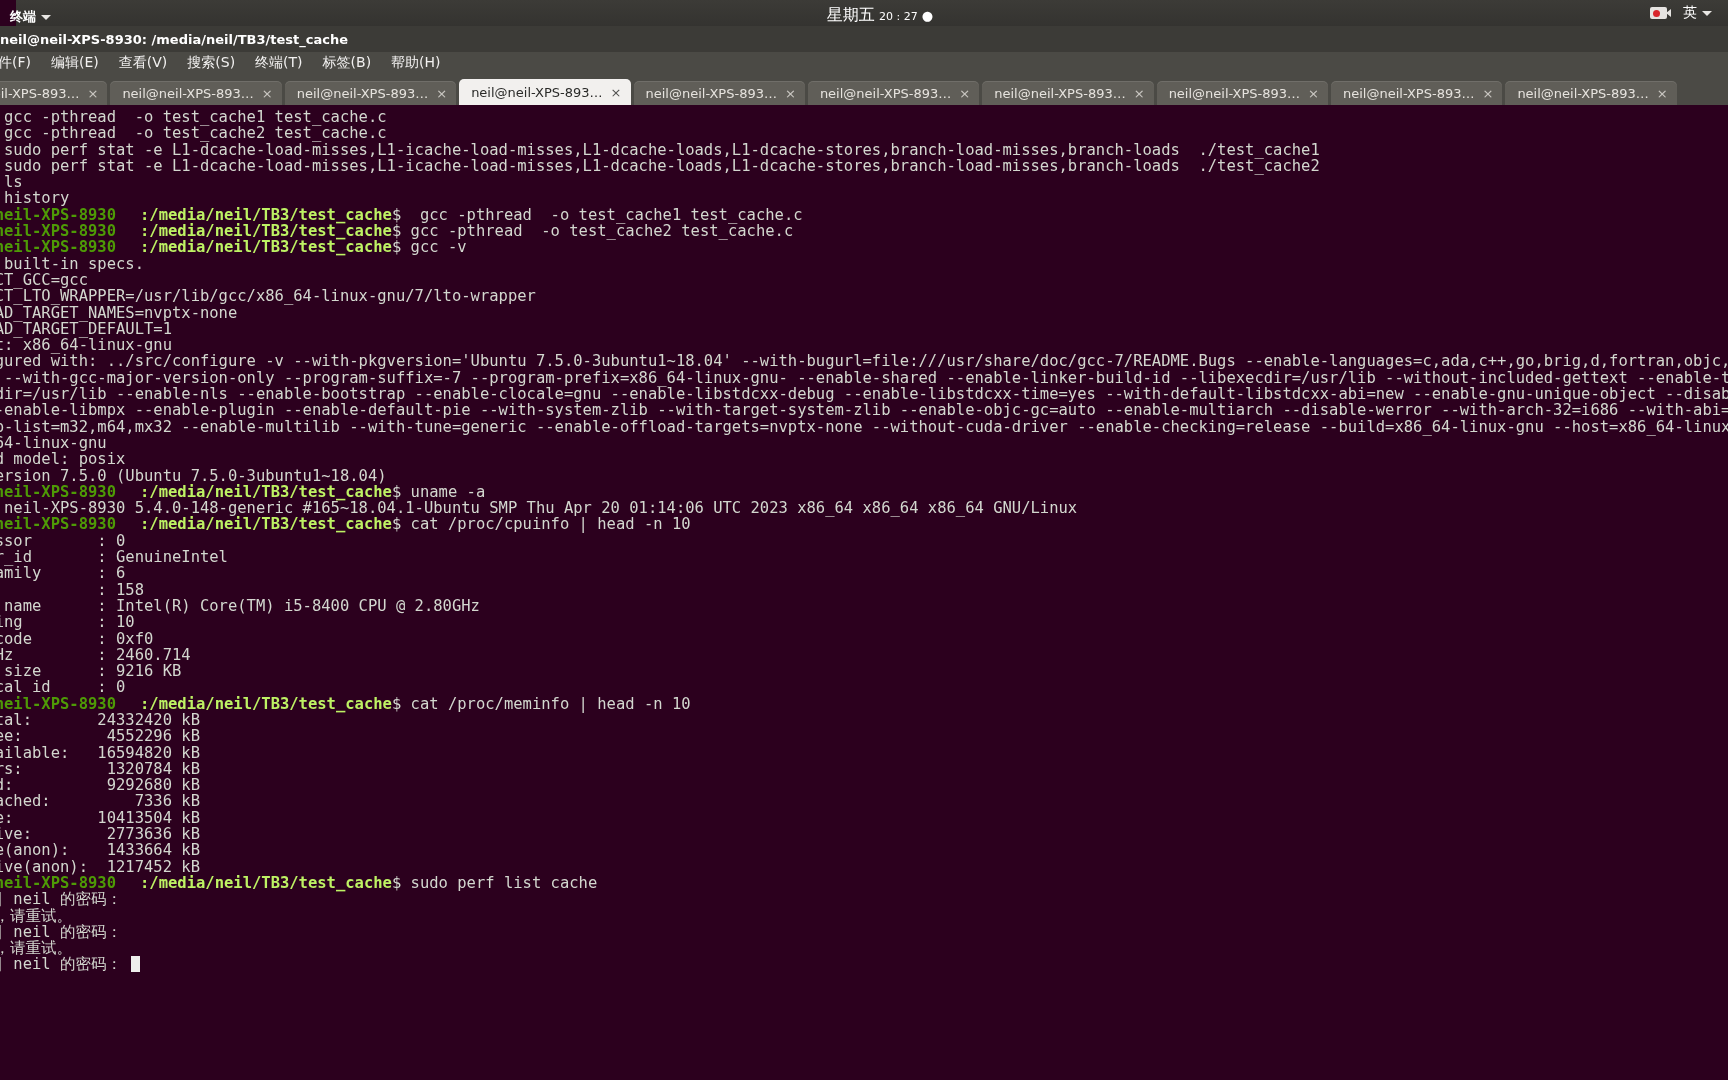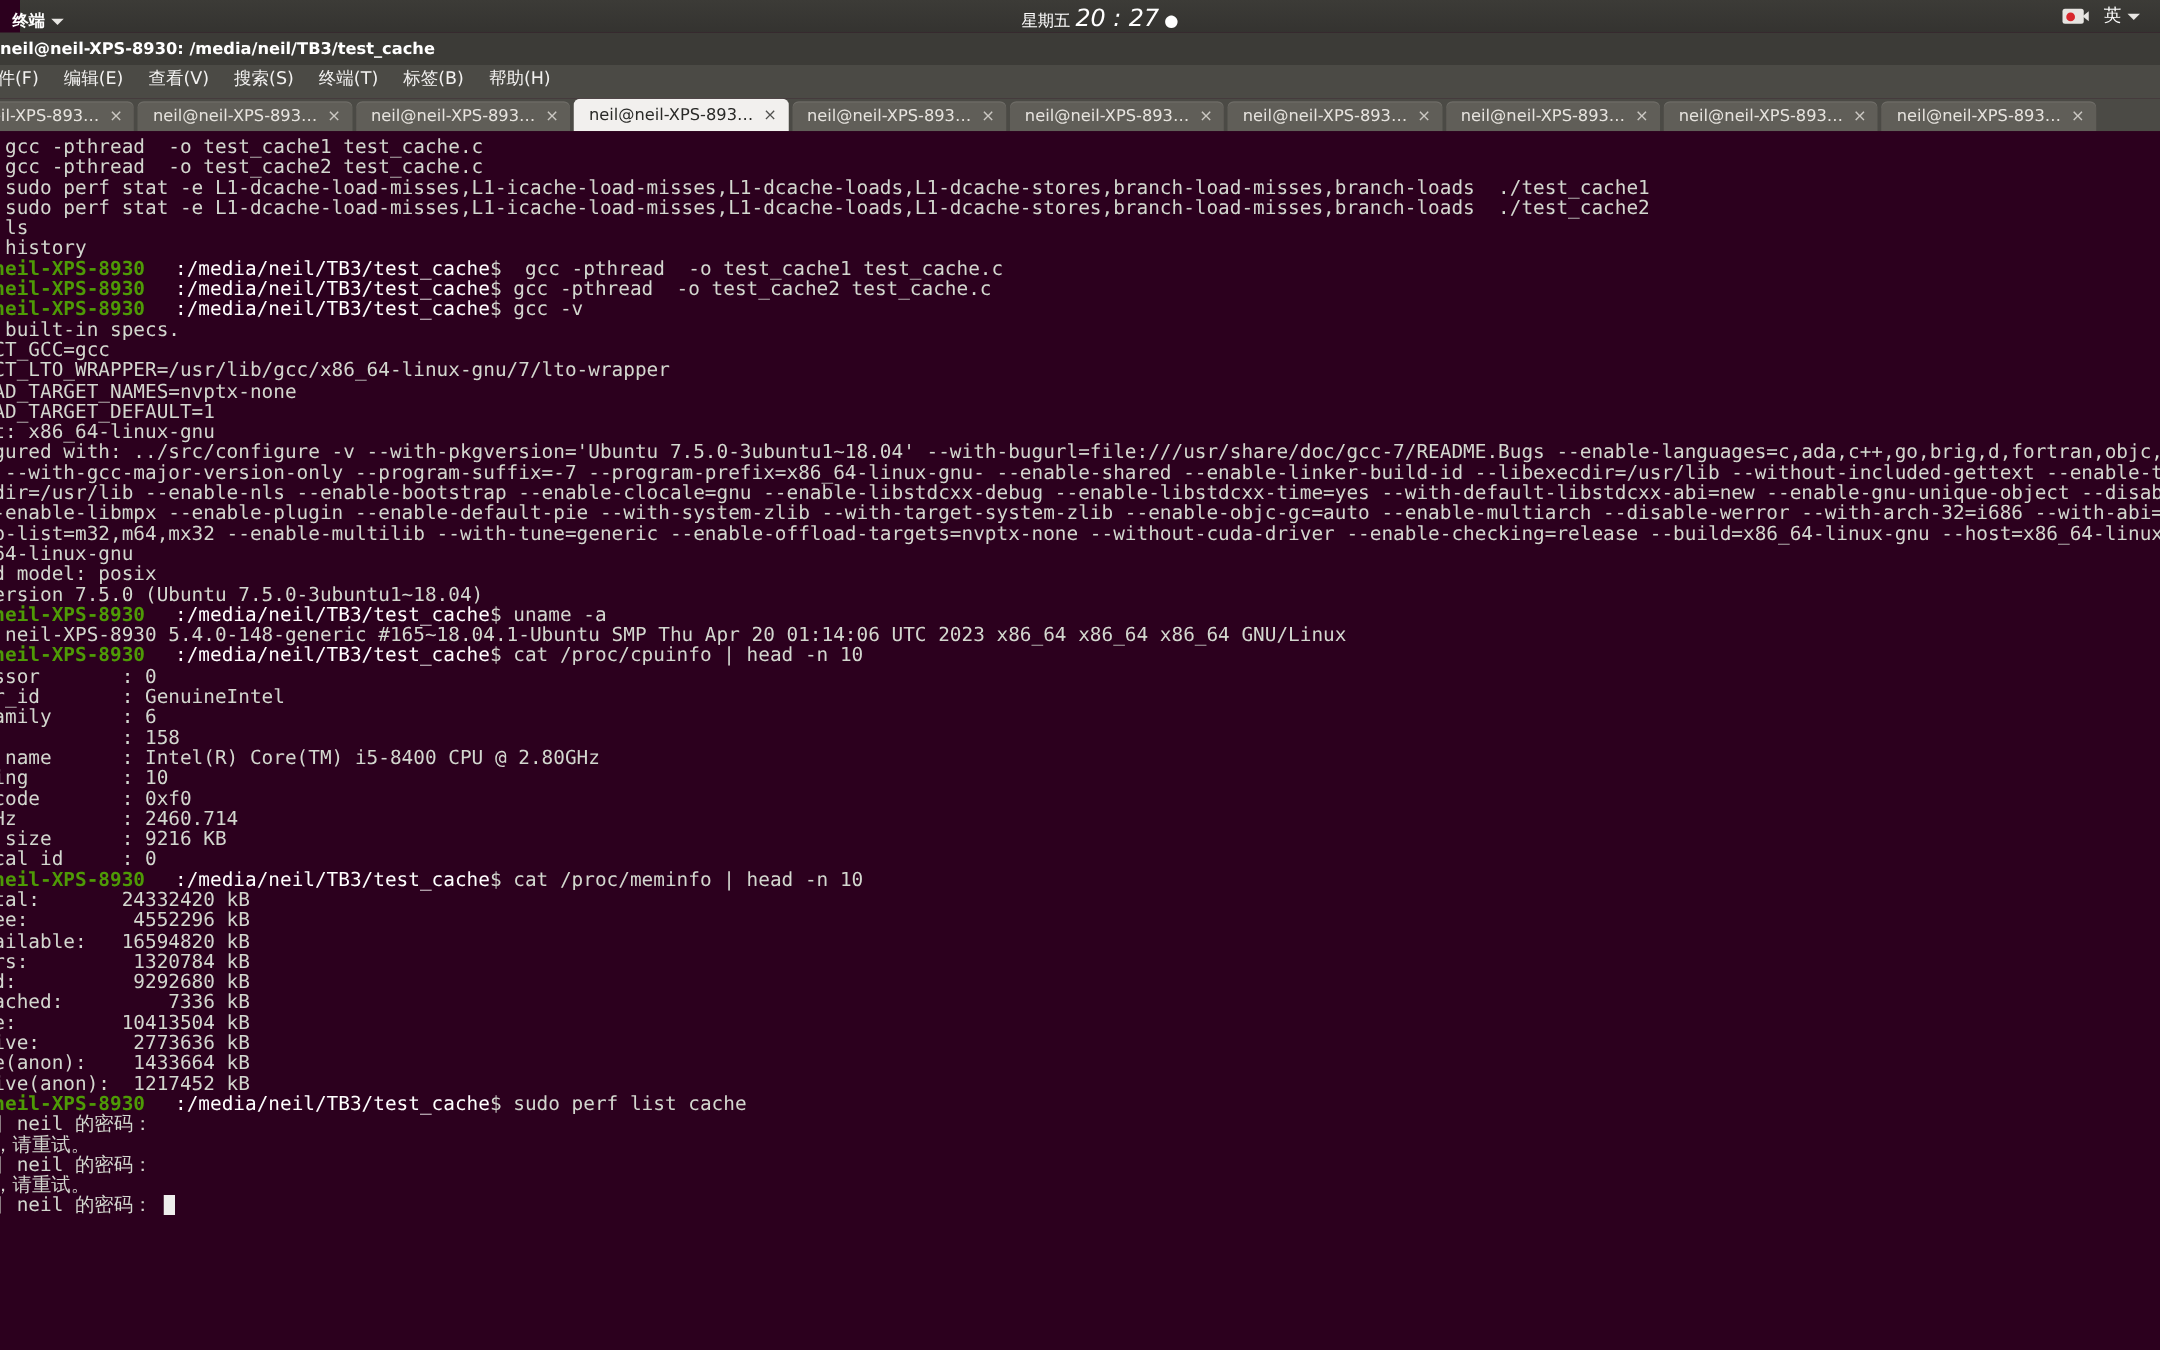--- a/index.html
+++ b/index.html
@@ -32,22 +32,22 @@
     border-right: 5px solid transparent;
     border-top: 5px solid #e8e6e3;
     display: inline-block;
   }
   #panel-clock {
     position: absolute; left: 0; right: 0;
     text-align: center;
     font-size: 13px; color: #fff;
     letter-spacing: 0px;
   }
-  #panel-clock .dow { font-size: 13px; }
-  #panel-clock .time { font-size: 19px; font-style: italic; }
+  #panel-clock .dow { font-size: 16px; }
+  #panel-clock .time { font-size: 11px; }
   #panel-indicators {
     position: absolute; right: 4px; top: 0;
     height: 26px; display: flex; align-items: center; gap: 16px;
   }
   .rec-icon {
     width: 17px; height: 12px;
     background: #e6e4e1;
     border-radius: 2px;
     position: relative;
   }
@@ -145,21 +145,21 @@
     line-height: 16.3px;
     white-space: pre;
     color: #d3d7cf;
     position: absolute;
     left: -52px;
     top: 4px;
     letter-spacing: 0px;
   }
   .ln { height: 16.3px; }
   .u  { color: #4e9a06; font-weight: bold; }  
-  .p  { color: #ffffff; font-weight: normal; padding-left: 24px; }  
+  .p  { color: #bef264; font-weight: bold; padding-left: 24px; }  
   .w  { color: #d3d7cf; }                     
   .cursor {
     display: inline-block;
     width: 9px; height: 16px;
     background: #eeeeec;
     vertical-align: -3px;
   }
 </style>
 </head>
 <body>

